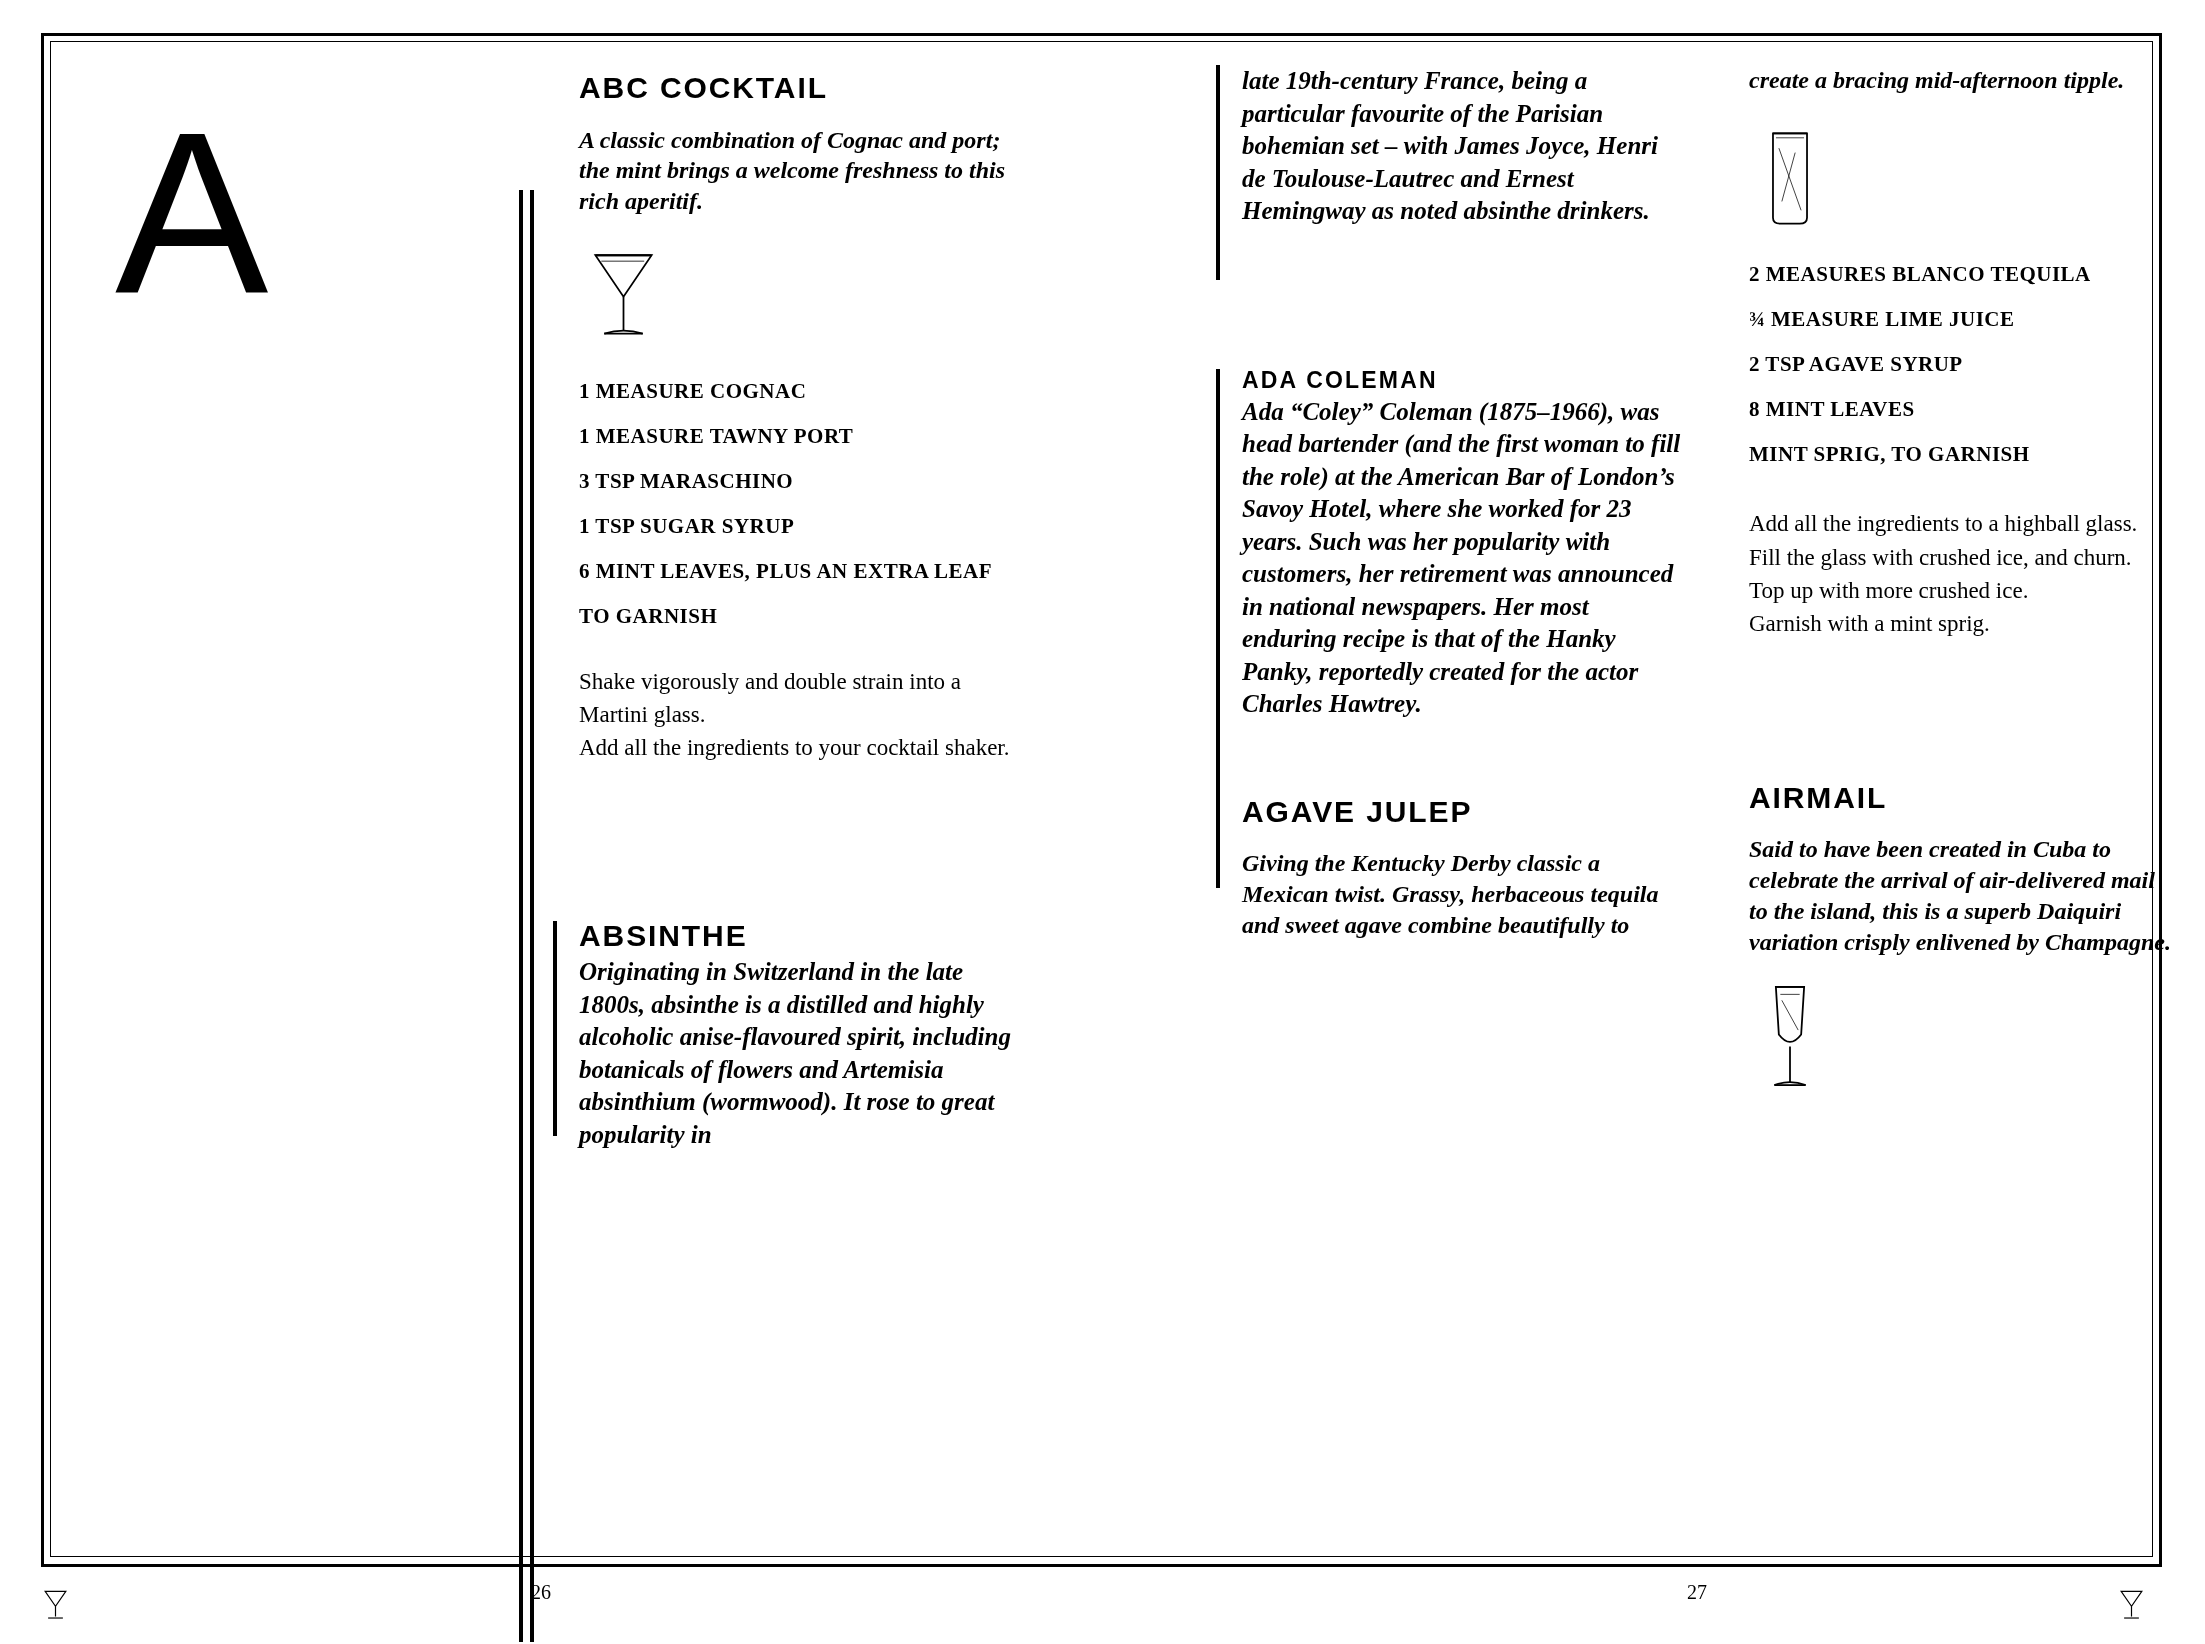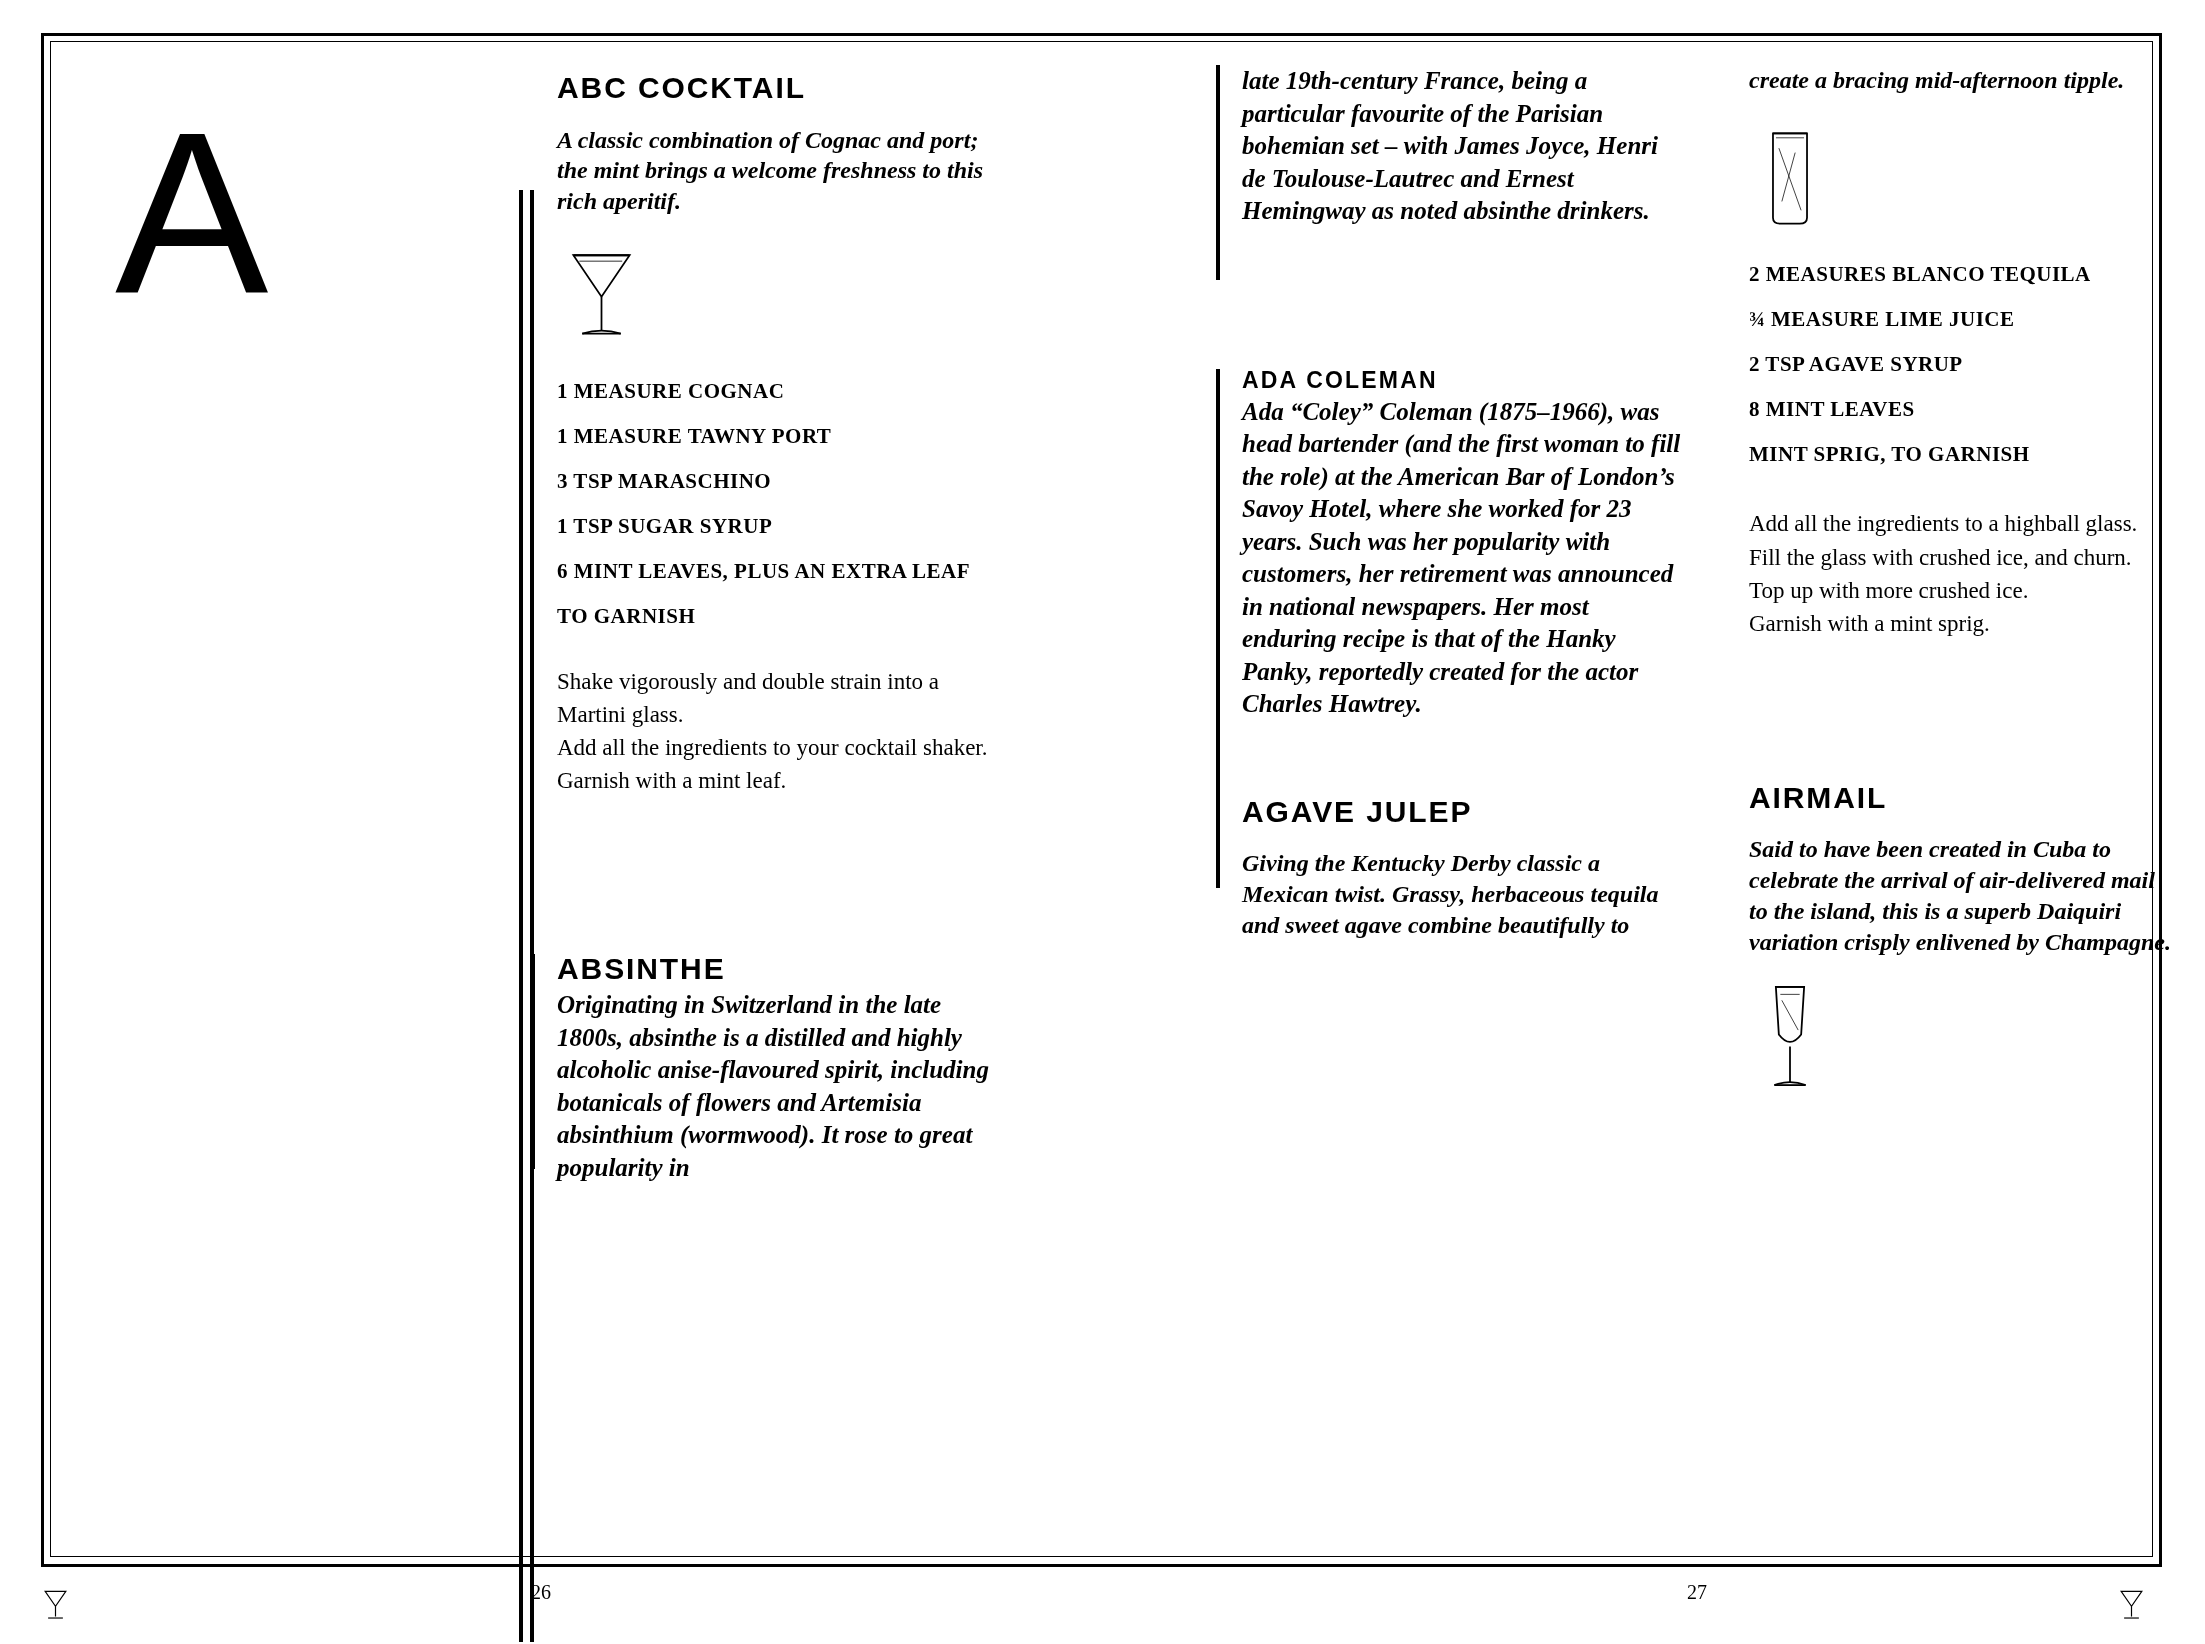--- a/index.html
+++ b/index.html
@@ -69,21 +69,21 @@
     background: #000;
   }
   .rule-a1 { left: 448px; top: 119px; width: 3.7px; height: 1452px; }
   .rule-a2 { left: 459px; top: 119px; width: 3.7px; height: 1452px; }
 
   
   .col {
     position: absolute;
     top: 0;
   }
-  .col1 { left: 486px; width: 445px; }
+  .col1 { left: 508px; width: 445px; }
   .col2 { left: 1171px; width: 445px; }
   .col3 { left: 1678px; width: 422px; }
 
   .entry { position: relative; }
 
   .entry-rule {
     position: absolute;
     left: -26px;
     top: 2.2px;
     width: 3.7px;
@@ -202,21 +202,20 @@
           <li>1 measure Cognac</li>
           <li>1 measure tawny port</li>
           <li>3 tsp maraschino</li>
           <li>1 tsp sugar syrup</li>
           <li>6 mint leaves, plus an extra leaf to garnish</li>
         </ul>
 
         <div class="method">
           <div>Shake vigorously and double strain into a Martini glass.</div>
           <div>Add all the ingredients to your cocktail shaker.</div>
-          <div>Garnish with a mint leaf.</div>
         </div>
       </div>
 
       <div class="spacer-xl"></div>
 
       <div class="entry" style="margin-top:44px;">
         <div class="entry-rule" style="height:215px;"></div>
         <h2 class="recipe-title">Absinthe</h2>
         <p class="bio">Originating in Switzerland in the late 1800s, absinthe is a distilled and highly alcoholic anise-flavoured spirit, including botanicals of flowers and Artemisia absinthium (wormwood). It rose to great popularity in</p>
       </div>

